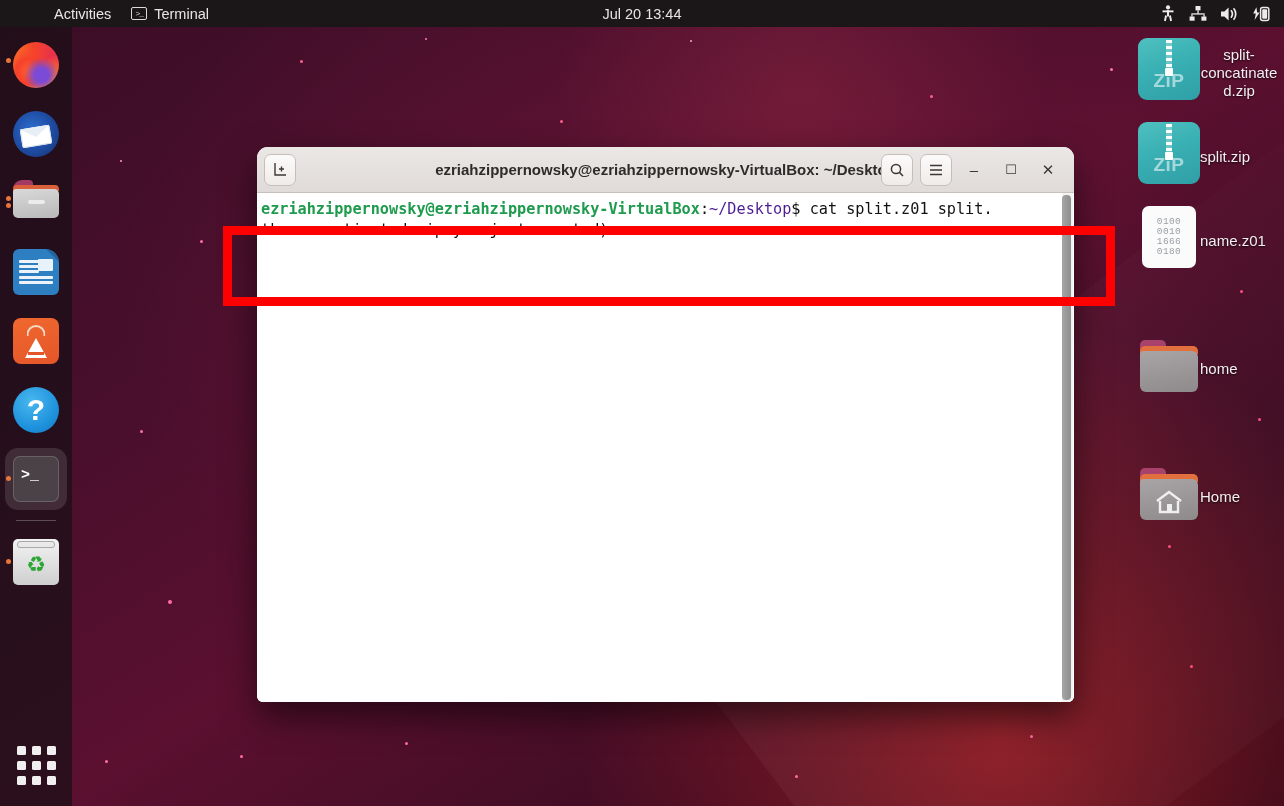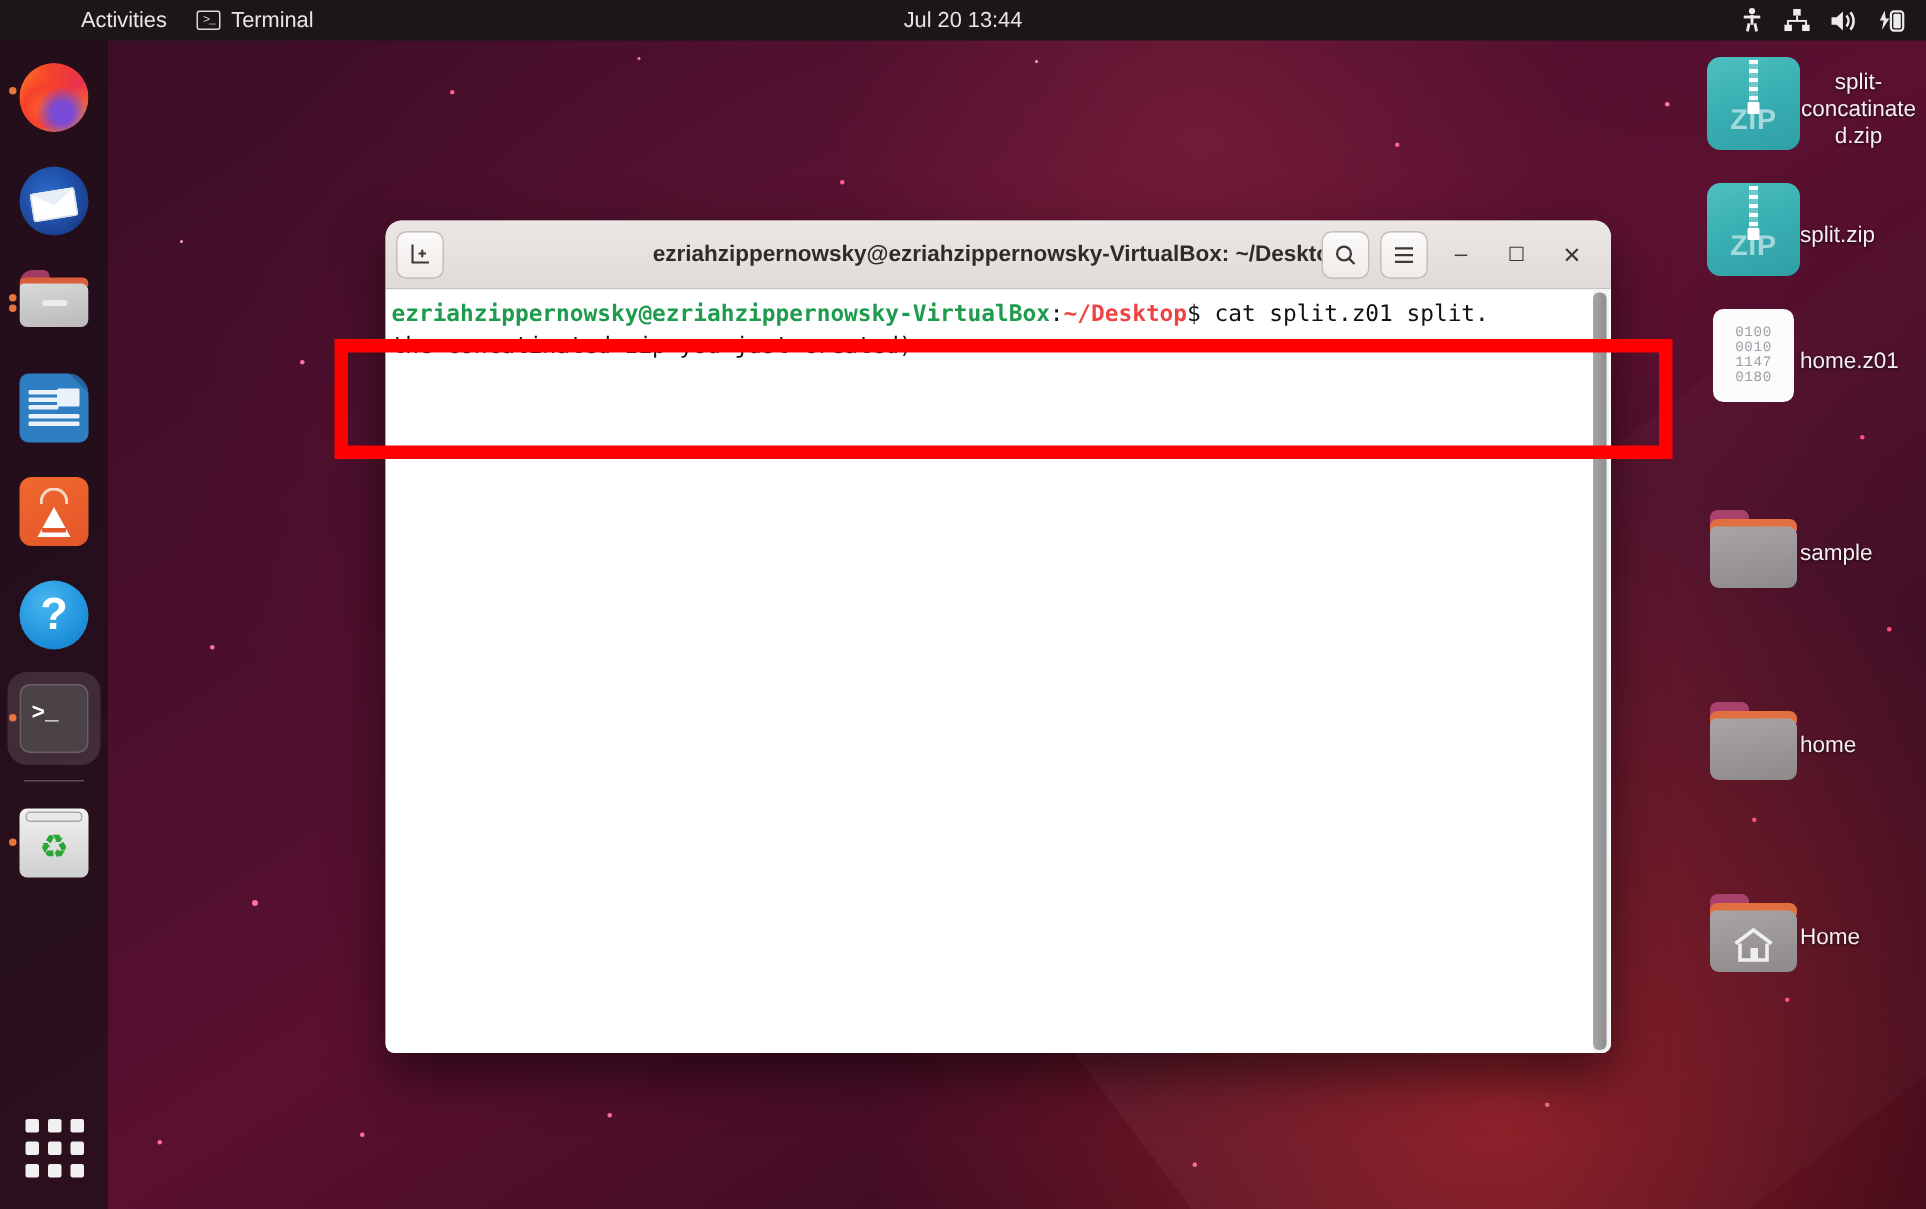--- a/index.html
+++ b/index.html
@@ -193,21 +193,21 @@
           color:#3c3836; font-size:15px; border-radius:50%; cursor:default; }
   #termbody {
     position:relative; height:509px; background:#ffffff;
     font-family:"DejaVu Sans Mono", "Liberation Mono", monospace;
     font-size:15.2px; line-height:21px;
     padding:6px 0 0 2px; color:#111111; overflow:hidden;
   }
   .tline { white-space:pre; padding-left:2px; }
   .usr { color:#1f9b4e; font-weight:bold; }
   .col { color:#111; }
-  .pth { color:#ef4444; font-weight:bold; }
+  .pth { color:#4c1d95; font-weight:normal; }
   #scrollbar {
     position:absolute; right:1px; top:0; width:11px; height:509px; background:#f3f3f3;
   }
   #scrollthumb {
     position:absolute; right:2px; top:2px; width:9px; height:505px;
     background:linear-gradient(90deg,#a6a6a6,#8e8e8e); border-radius:4px;
   }
 
   
   #redbox {
@@ -404,38 +404,28 @@
       </div>
       <div class="lbl">split.zip</div>
     </div>
 
     <div class="dicon">
       <div class="art">
         <div class="binart">
             <div class="rows">
           <div>0100</div>
           <div>0010</div>
-          <div>1147</div>
+          <div>1666</div>
           <div>0180</div>
         </div>
           </div>
       </div>
-      <div class="lbl">home.z01</div>
-    </div>
-
-    <div class="dicon" style="margin-top:50px;">
-      <div class="art">
-        <div class="folderart">
-            <span class="ftab"></span>
-            <span class="ftop"></span>
-            <span class="fbody"></span>
-          </div>
-      </div>
-      <div class="lbl">sample</div>
-    </div>
+      <div class="lbl">name.z01</div>
+    </div>
+
 
     <div class="dicon" style="margin-top:50px;">
       <div class="art">
         <div class="folderart">
             <span class="ftab"></span>
             <span class="ftop"></span>
             <span class="fbody"></span>
           </div>
       </div>
       <div class="lbl">home</div>

